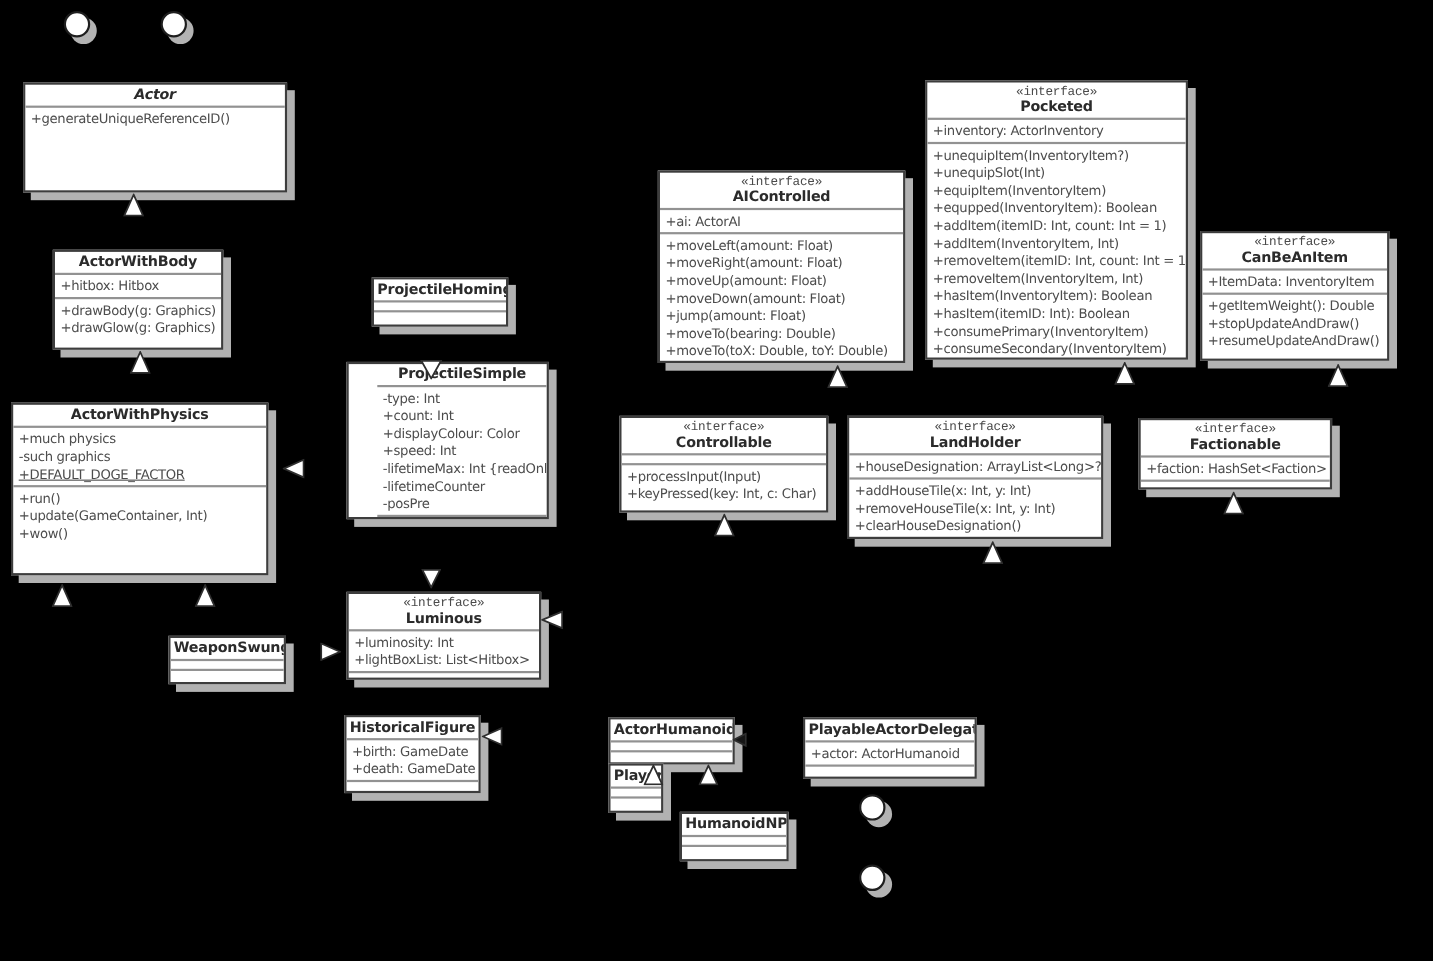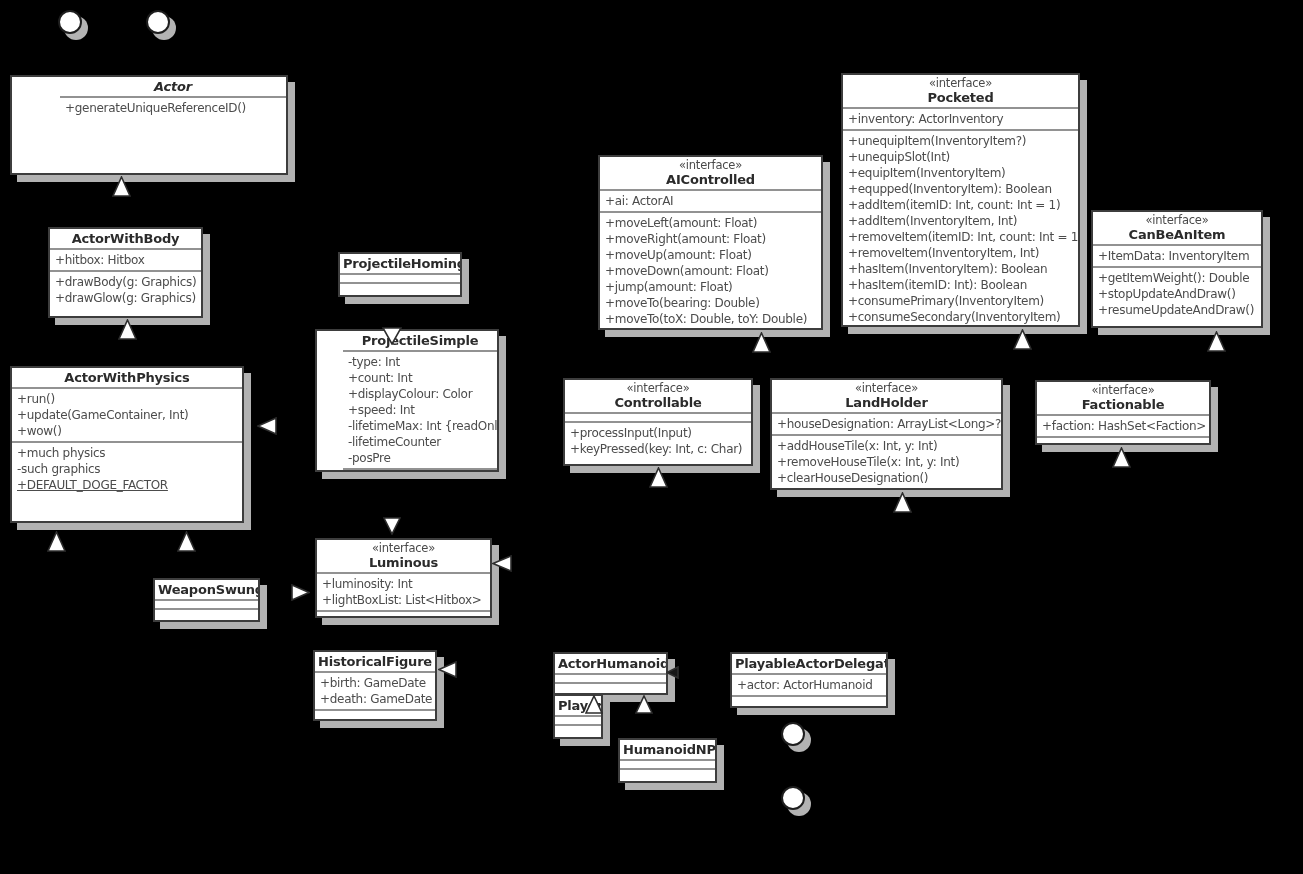--- a/index.html
+++ b/index.html
@@ -6,39 +6,39 @@
   #canvas{
     position:relative;width:1303px;height:874px;background:#000;overflow:hidden;
     font-family:"DejaVu Sans","Liberation Sans",sans-serif;
   }
   .uml-class{
     position:absolute;display:flex;flex-direction:column;box-sizing:border-box;
     background:#fff;border:2px solid #3d3d3d;box-shadow:7px 7px 0 0 #b2b2b2;
     overflow:hidden;
   }
   .uml-title{flex:0 0 auto;text-align:center;padding:2px 3px 1px;}
-  .uml-stereotype{font-size:11.5px;line-height:13px;color:#4a4a4a;letter-spacing:-0.2px;}
+  .uml-stereotype{font-size:11.5px;line-height:13px;color:#4a4a4a;letter-spacing:-0.2px;font-family:Liberation Mono, monospace;}
   .uml-name{font-size:13px;line-height:16px;font-weight:bold;color:#2b2b2b;letter-spacing:-0.2px;white-space:nowrap;}
   .uml-class.italic .uml-name{font-style:italic;}
   .uml-comp{flex:0 0 auto;border-top:2px solid #929292;padding:2px 5px;box-sizing:border-box;}
   .uml-comp.empty{padding:0;min-height:9px;}
   .uml-comp:last-child{flex:1 1 auto;}
   .uml-member{font-size:12px;line-height:16px;color:#4c4c4c;letter-spacing:-0.3px;white-space:nowrap;}
   .uml-member.u{text-decoration:underline;}
   .marker{position:absolute;display:block;}
   .circle-node{
     position:absolute;box-sizing:border-box;border-radius:50%;
     background:#fff;border:2px solid #1e1e1e;box-shadow:6px 6px 0 0 #b3b3b3;
   }
 </style>
 </head>
 <body>
 
 <div id="canvas">
-    <div class="uml-class italic" style="left: 10px; top: 75px; width: 278px; height: 100px; padding-left: 48px;">
+    <div class="uml-class italic" style="left: 21px; top: 75px; width: 240px; height: 100px;">
       <div class="uml-title">
         <div class="uml-name">Actor</div>
       </div>
       <div class="uml-comp">
         <div class="uml-member">+generateUniqueReferenceID()</div>
       </div>
     </div>
     <div class="uml-class" style="left: 48px; top: 227px; width: 155px; height: 91px;">
       <div class="uml-title">
         <div class="uml-name">ActorWithBody</div>
@@ -47,30 +47,30 @@
         <div class="uml-member">+hitbox: Hitbox</div>
       </div>
       <div class="uml-comp">
         <div class="uml-member">+drawBody(g: Graphics)</div>
         <div class="uml-member">+drawGlow(g: Graphics)</div>
       </div>
     </div>
     <div class="uml-class" style="left: 10px; top: 366px; width: 234px; height: 157px;">
       <div class="uml-title">
         <div class="uml-name">ActorWithPhysics</div>
+      </div>
+      <div class="uml-comp">
+        <div class="uml-member">+much physics</div>
+        <div class="uml-member">-such graphics</div>
+        <div class="uml-member u">+DEFAULT_DOGE_FACTOR</div>
       </div>
       <div class="uml-comp">
         <div class="uml-member">+run()</div>
         <div class="uml-member">+update(GameContainer, Int)</div>
         <div class="uml-member">+wow()</div>
-      </div>
-      <div class="uml-comp">
-        <div class="uml-member">+much physics</div>
-        <div class="uml-member">-such graphics</div>
-        <div class="uml-member u">+DEFAULT_DOGE_FACTOR</div>
       </div>
     </div>
     <div class="uml-class" style="left: 338px; top: 252px; width: 124px; height: 45px;">
       <div class="uml-title">
         <div class="uml-name">ProjectileHoming</div>
       </div>
       <div class="uml-comp empty"></div>
       <div class="uml-comp empty"></div>
     </div>
     <div class="uml-class" style="left: 315px; top: 329px; width: 184px; height: 143px; padding-left: 26px;">

